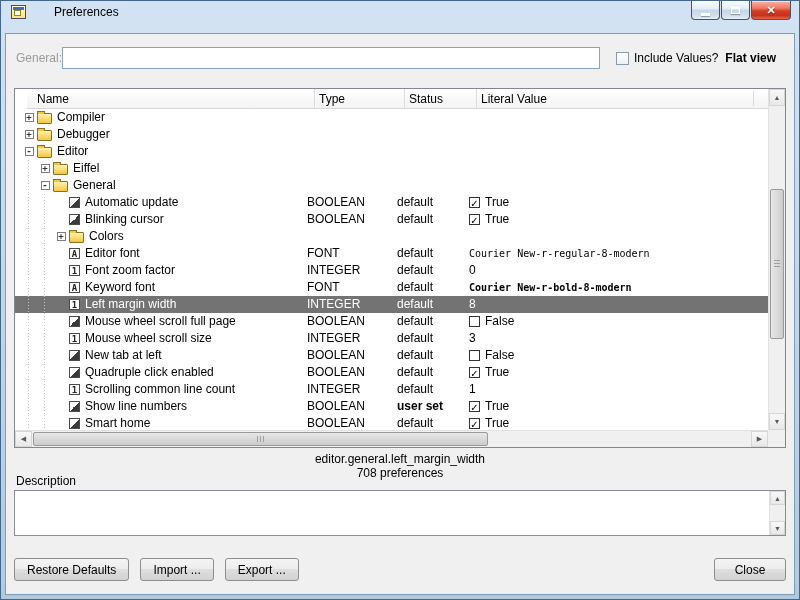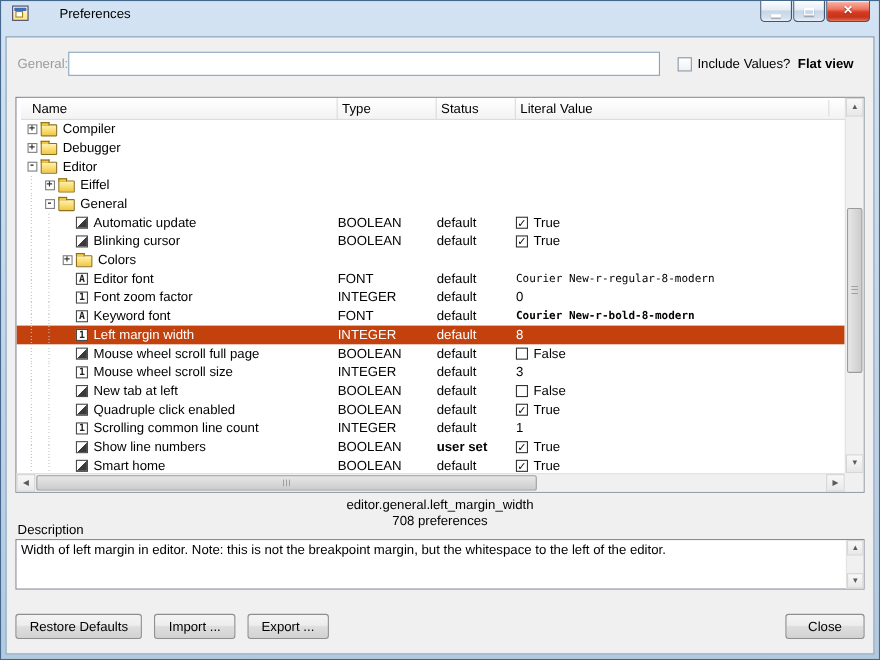--- a/index.html
+++ b/index.html
@@ -42,33 +42,33 @@
   .filter-input { width:538px; height:22px; border:1px solid #86a3bf; background:#fff;
                   font-family:"Liberation Sans",sans-serif; font-size:12px; padding:0 4px; outline:none; }
   .chk { width:13px; height:13px; border:1px solid #8a9aa9; background:linear-gradient(#fff,#eef1f4);
          margin-left:16px; flex:0 0 auto; }
   .chk-label { margin-left:5px; }
   .flat-view { margin-left:auto; margin-right:8px; font-weight:bold; }
 
   
   .tree-panel { position:absolute; top:54px; left:8px; right:8px; height:360px;
                 background:#fff; border:1px solid #828790; }
-  .tree-header { position:absolute; top:0; left:4px; right:17px; height:20px;
+  .tree-header { position:absolute; top:0; left:12px; right:17px; height:20px;
                  background:linear-gradient(#ffffff,#f3f3f3); border-bottom:1px solid #d9d9d9;
                  display:flex; align-items:center; }
   .tree-header .h { height:100%; display:flex; align-items:center; border-right:1px solid #dcdcdc; }
   .tree-header .h.name   { width:288px; padding-left:10px; }
   .tree-header .h.type   { width:90px;  padding-left:4px; }
   .tree-header .h.status { width:72px;  padding-left:4px; }
   .tree-header .h.value  { flex:1;      padding-left:4px; border-right:none; }
   .tree-header::after { content:""; position:absolute; right:14px; top:2px; bottom:2px; width:1px; background:#dcdcdc; }
 
   .tree-rows { position:absolute; top:20px; left:0; right:17px; bottom:17px; overflow:hidden; }
   .trow { display:flex; height:17px; line-height:17px; align-items:center; white-space:nowrap; }
-  .trow.selected { background:#c2410c; color:#fff;justify-content:flex-end; }
+  .trow.selected { background:#737373; color:#fff;justify-content:flex-end; }
   .cell-name { width:288px; display:flex; align-items:center; padding-left:6px; overflow:hidden; height:100%; }
   .cell-type { width:90px; padding-left:4px; }
   .cell-status { width:72px; padding-left:4px; }
   .cell-value { flex:1; padding-left:4px; display:flex; align-items:center; overflow:hidden; }
   .bold { font-weight:bold; }
   .mono { font-family:"DejaVu Sans Mono", monospace; font-size:10px; }
 
   .indent { display:flex; align-self:stretch; }
   .guide { width:16px; align-self:stretch;
            background-image:repeating-linear-gradient(to bottom,#c2c2c2 0 1px,transparent 1px 3px);
@@ -501,21 +501,20 @@
       <div class="sb-corner"></div>
     </div>
 
     <div class="status-row">
       <span>editor.general.left_margin_width</span>
       <span>708 preferences</span>
     </div>
 
     <div class="desc-label">Description</div>
     <div class="desc-box">
-      <div class="desc-text">Width of left margin in editor.  Note: this is not the breakpoint margin, but the whitespace to the left of the editor.</div>
       <div class="desc-scroll">
         <div class="sb-btn up">▲</div>
         <div class="sb-btn down">▼</div>
       </div>
     </div>
 
     <div class="btn-row">
       <button class="btn">Restore Defaults</button>
       <button class="btn">Import ...</button>
       <button class="btn">Export ...</button>

